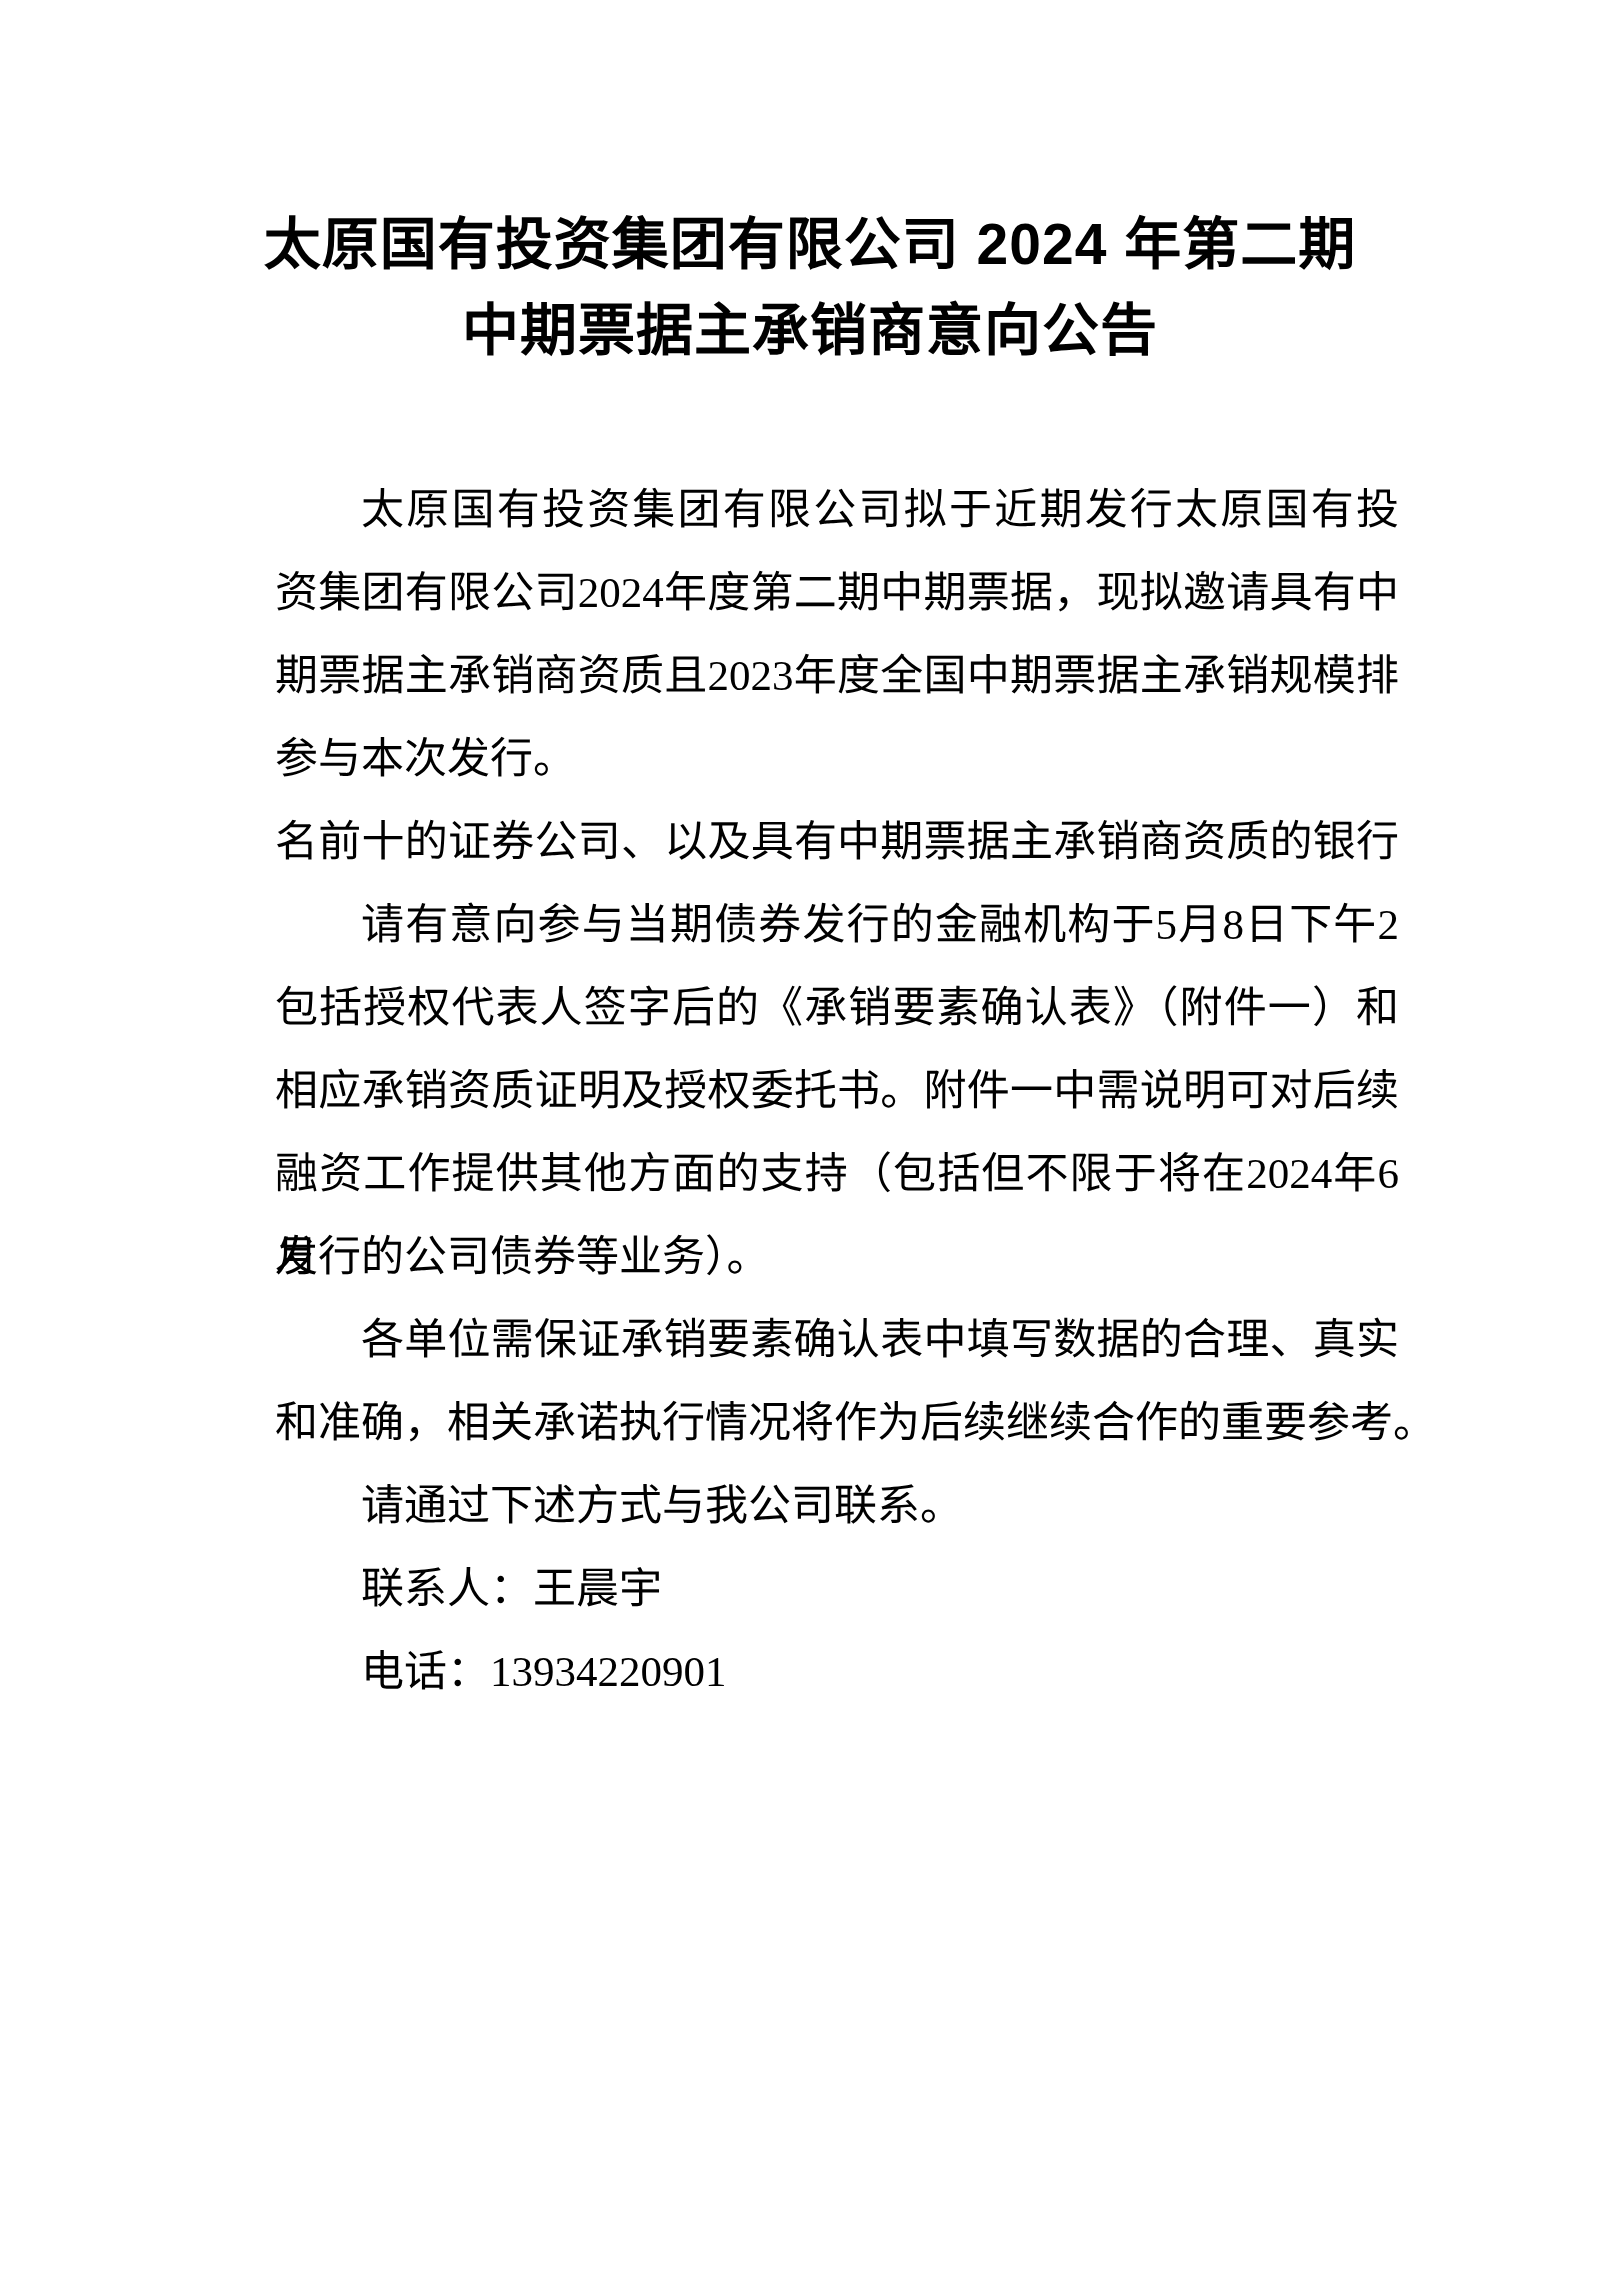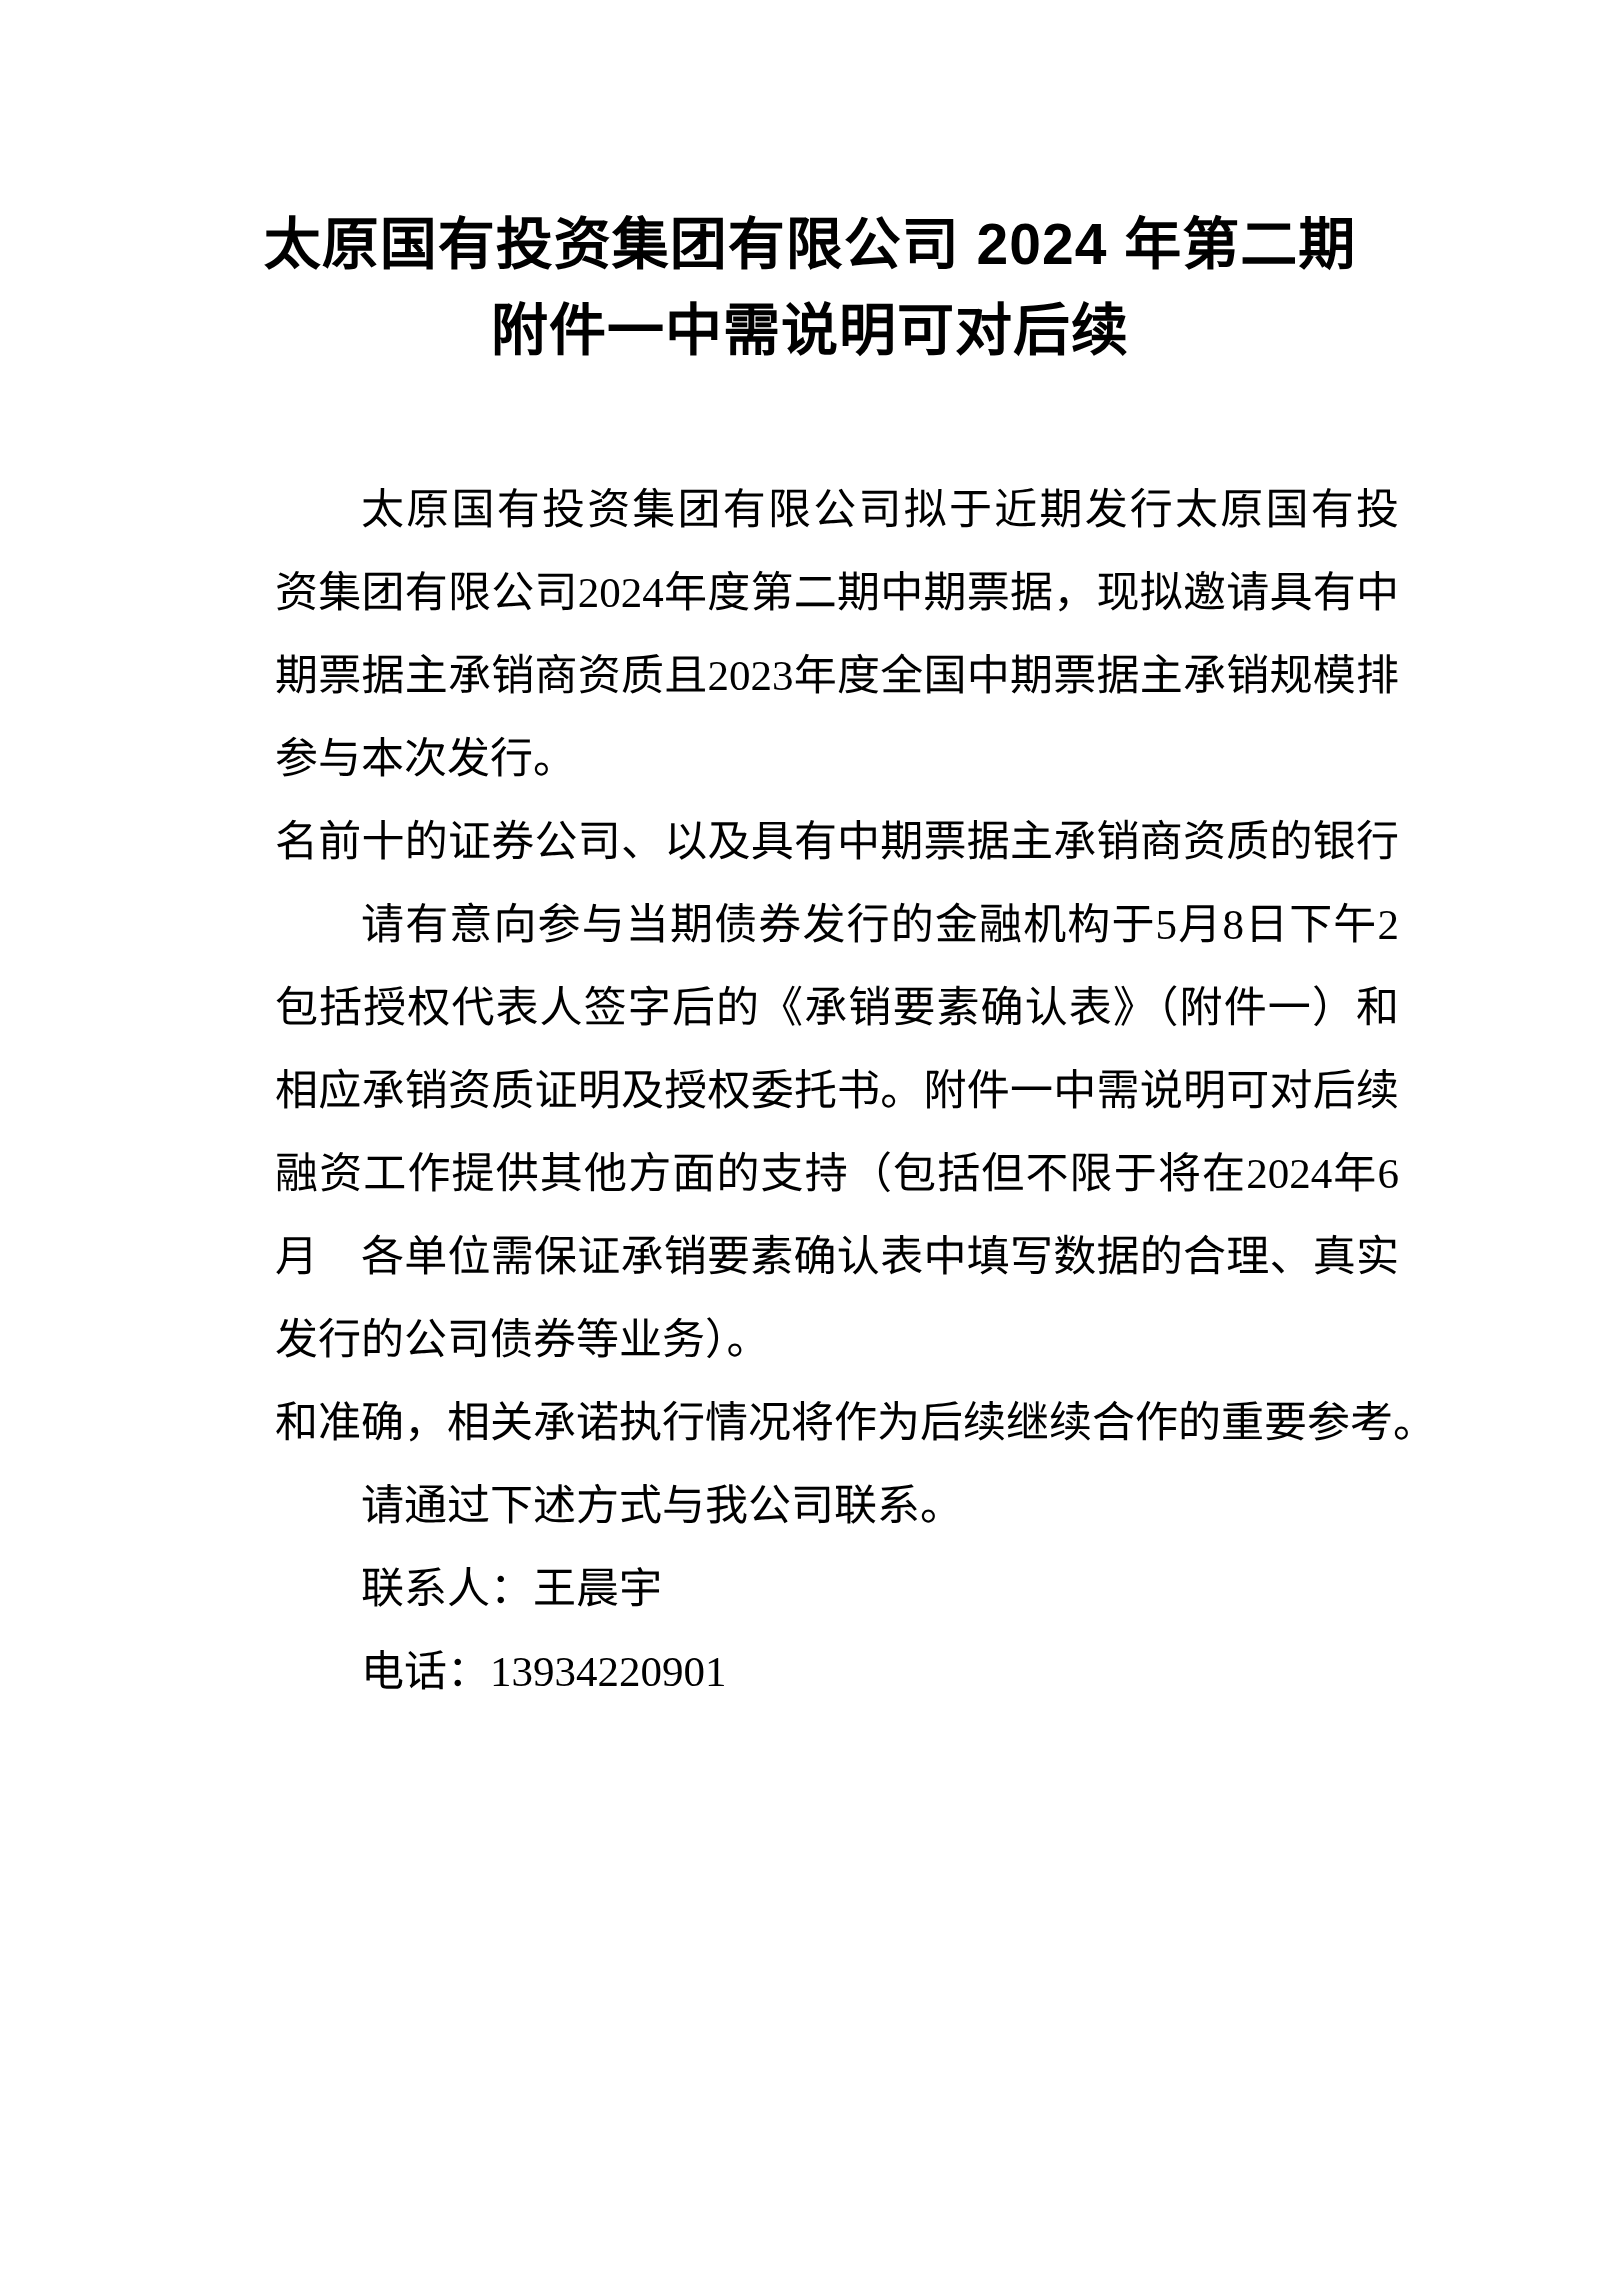--- a/index.html
+++ b/index.html
@@ -55,35 +55,35 @@
     text-indent: 86px;
   }
 </style>
 </head>
 <body>
 
 <div class="page">
 
   <h1 class="doc-title">
     <span class="title-line">太原国有投资集团有限公司 2024 年第二期</span>
-    <span class="title-line">附件一中需说明可对后续</span>
+    <span class="title-line">中期票据主承销商意向公告</span>
   </h1>
 
   <div class="doc-body">
     <div class="line indent justify">太原国有投资集团有限公司拟于近期发行太原国有投</div>
     <div class="line justify">资集团有限公司2024年度第二期中期票据，现拟邀请具有中</div>
     <div class="line justify">期票据主承销商资质且2023年度全国中期票据主承销规模排</div>
     <div class="line">参与本次发行。</div>
     <div class="line justify">名前十的证券公司、以及具有中期票据主承销商资质的银行</div>
     <div class="line indent justify">请有意向参与当期债券发行的金融机构于5月8日下午2</div>
     <div class="line justify">包括授权代表人签字后的《承销要素确认表》（附件一）和</div>
     <div class="line justify">相应承销资质证明及授权委托书。附件一中需说明可对后续</div>
     <div class="line justify">融资工作提供其他方面的支持（包括但不限于将在2024年6月</div>
+    <div class="line">发行的公司债券等业务）。</div>
     <div class="line indent justify">各单位需保证承销要素确认表中填写数据的合理、真实</div>
-    <div class="line">发行的公司债券等业务）。</div>
     <div class="line">和准确，相关承诺执行情况将作为后续继续合作的重要参考。</div>
     <div class="line indent">请通过下述方式与我公司联系。</div>
     <div class="line indent">联系人：王晨宇</div>
     <div class="line indent">电话：13934220901</div>
   </div>
 
 </div>
 
 
 </body></html>

